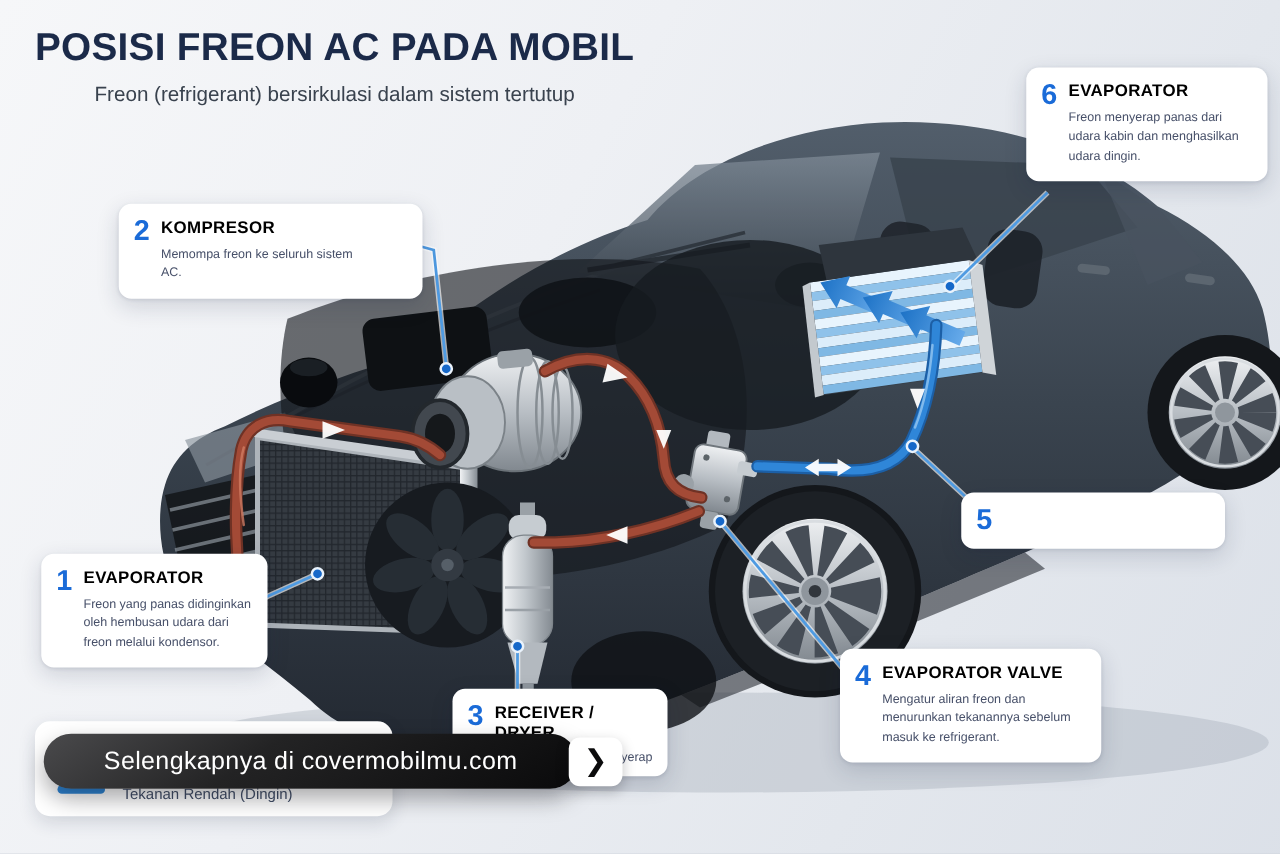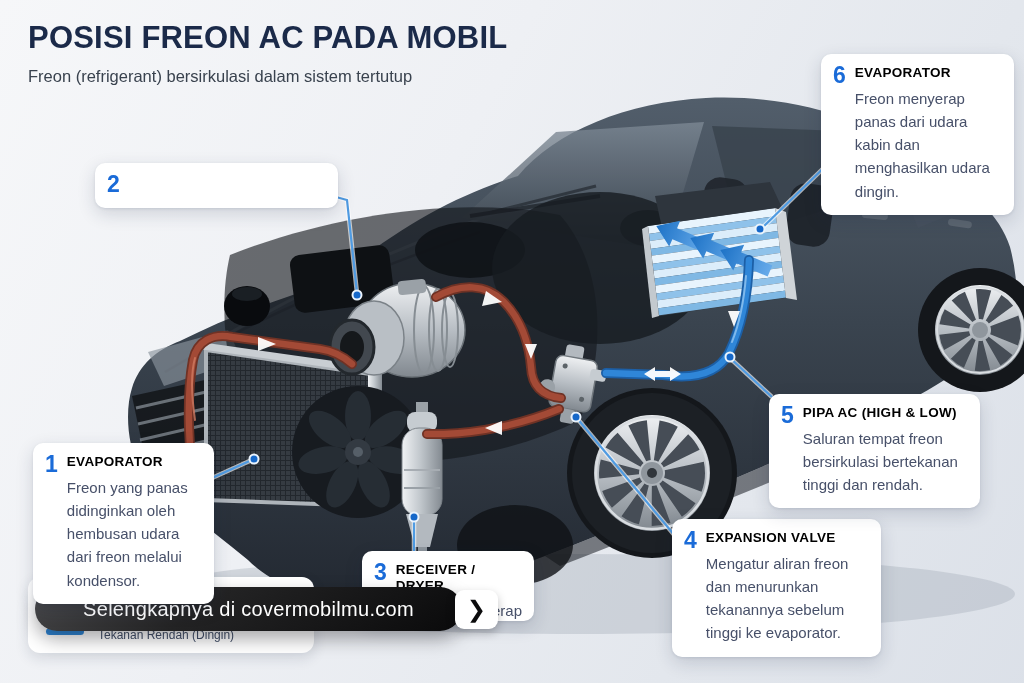--- a/index.html
+++ b/index.html
@@ -8,30 +8,30 @@
     font-family:"Liberation Sans",sans-serif;
     background:linear-gradient(118deg,#f6f7f9 0%,#eef0f4 38%,#e3e7ed 72%,#dbe0e8 100%);
     padding-left:32px;
   }
   
   .header{position:absolute;left:28px;top:20px;z-index:5;}
   .title{
     font-size:31px;font-weight:bold;color:#1b2a49;letter-spacing:.2px;margin:0 0 8px 0;
   }
   .subtitle{font-size:16.5px;color:#39424e;line-height:1.5;}
-  .subtitle span{display:block;}
+  .subtitle span{display:block;text-align:center;}
   
   .callout{
     position:absolute;background:#fff;border-radius:10px;z-index:6;
     box-shadow:0 6px 18px rgba(25,40,70,.16),0 1px 3px rgba(25,40,70,.10);
     padding:11px 12px 12px 12px;display:flex;gap:9px;box-sizing:border-box;
   }
   .callout .num{color:#1a6bd8;font-weight:bold;font-size:23px;line-height:.95;flex:0 0 auto;}
   .callout .ttl{font-size:13.5px;font-weight:bold;color:#000000;letter-spacing:.3px;line-height:1.15;}
-  .callout .bdy{font-size:15px;color:#475069;margin-top:6px;line-height:1.55;}
+  .callout .bdy{font-size:10px;color:#475069;margin-top:6px;line-height:1.55;}
   .c1{left:33px;top:443px;width:181px;}
   .c2{left:95px;top:163px;width:243px;}
   .c3{left:362px;top:551px;width:172px;height:70px;z-index:2;}
   .c3 .bdy{text-align:right;}
   .c4{left:672px;top:519px;width:209px;}
   .c5{left:769px;top:394px;width:211px;}
   .c6{left:821px;top:54px;width:193px;}
   
   .legend{
     position:absolute;left:28px;top:577px;width:286px;height:76px;background:#fff;
@@ -324,44 +324,44 @@
   <div class="callout c1">
     <span class="num">1</span>
     <div>
       <div class="ttl">EVAPORATOR</div>
       <div class="bdy">Freon yang panas didinginkan oleh hembusan udara dari freon melalui kondensor.</div>
     </div>
   </div>
 
   <div class="callout c2">
     <span class="num">2</span>
+    <div style="max-width:170px;">
+      <div class="ttl">KOMPRESOR</div>
+      <div class="bdy">Memompa freon ke seluruh sistem AC.</div>
+    </div>
   </div>
 
   <div class="callout c3">
     <span class="num">3</span>
     <div style="width:100%;">
       <div class="ttl">RECEIVER / DRYER</div>
       <div class="bdy">dan menyerap</div>
     </div>
   </div>
 
   <div class="callout c4">
     <span class="num">4</span>
     <div>
-      <div class="ttl">EXPANSION VALVE</div>
-      <div class="bdy">Mengatur aliran freon dan menurunkan tekanannya sebelum tinggi ke evaporator.</div>
+      <div class="ttl">EVAPORATOR VALVE</div>
+      <div class="bdy">Mengatur aliran freon dan menurunkan tekanannya sebelum masuk ke refrigerant.</div>
     </div>
   </div>
 
   <div class="callout c5">
     <span class="num">5</span>
-    <div>
-      <div class="ttl">PIPA AC (HIGH &amp; LOW)</div>
-      <div class="bdy">Saluran tempat freon bersirkulasi bertekanan tinggi dan rendah.</div>
-    </div>
   </div>
 
   <div class="callout c6">
     <span class="num">6</span>
     <div>
       <div class="ttl">EVAPORATOR</div>
       <div class="bdy">Freon menyerap panas dari udara kabin dan menghasilkan udara dingin.</div>
     </div>
   </div>
 

